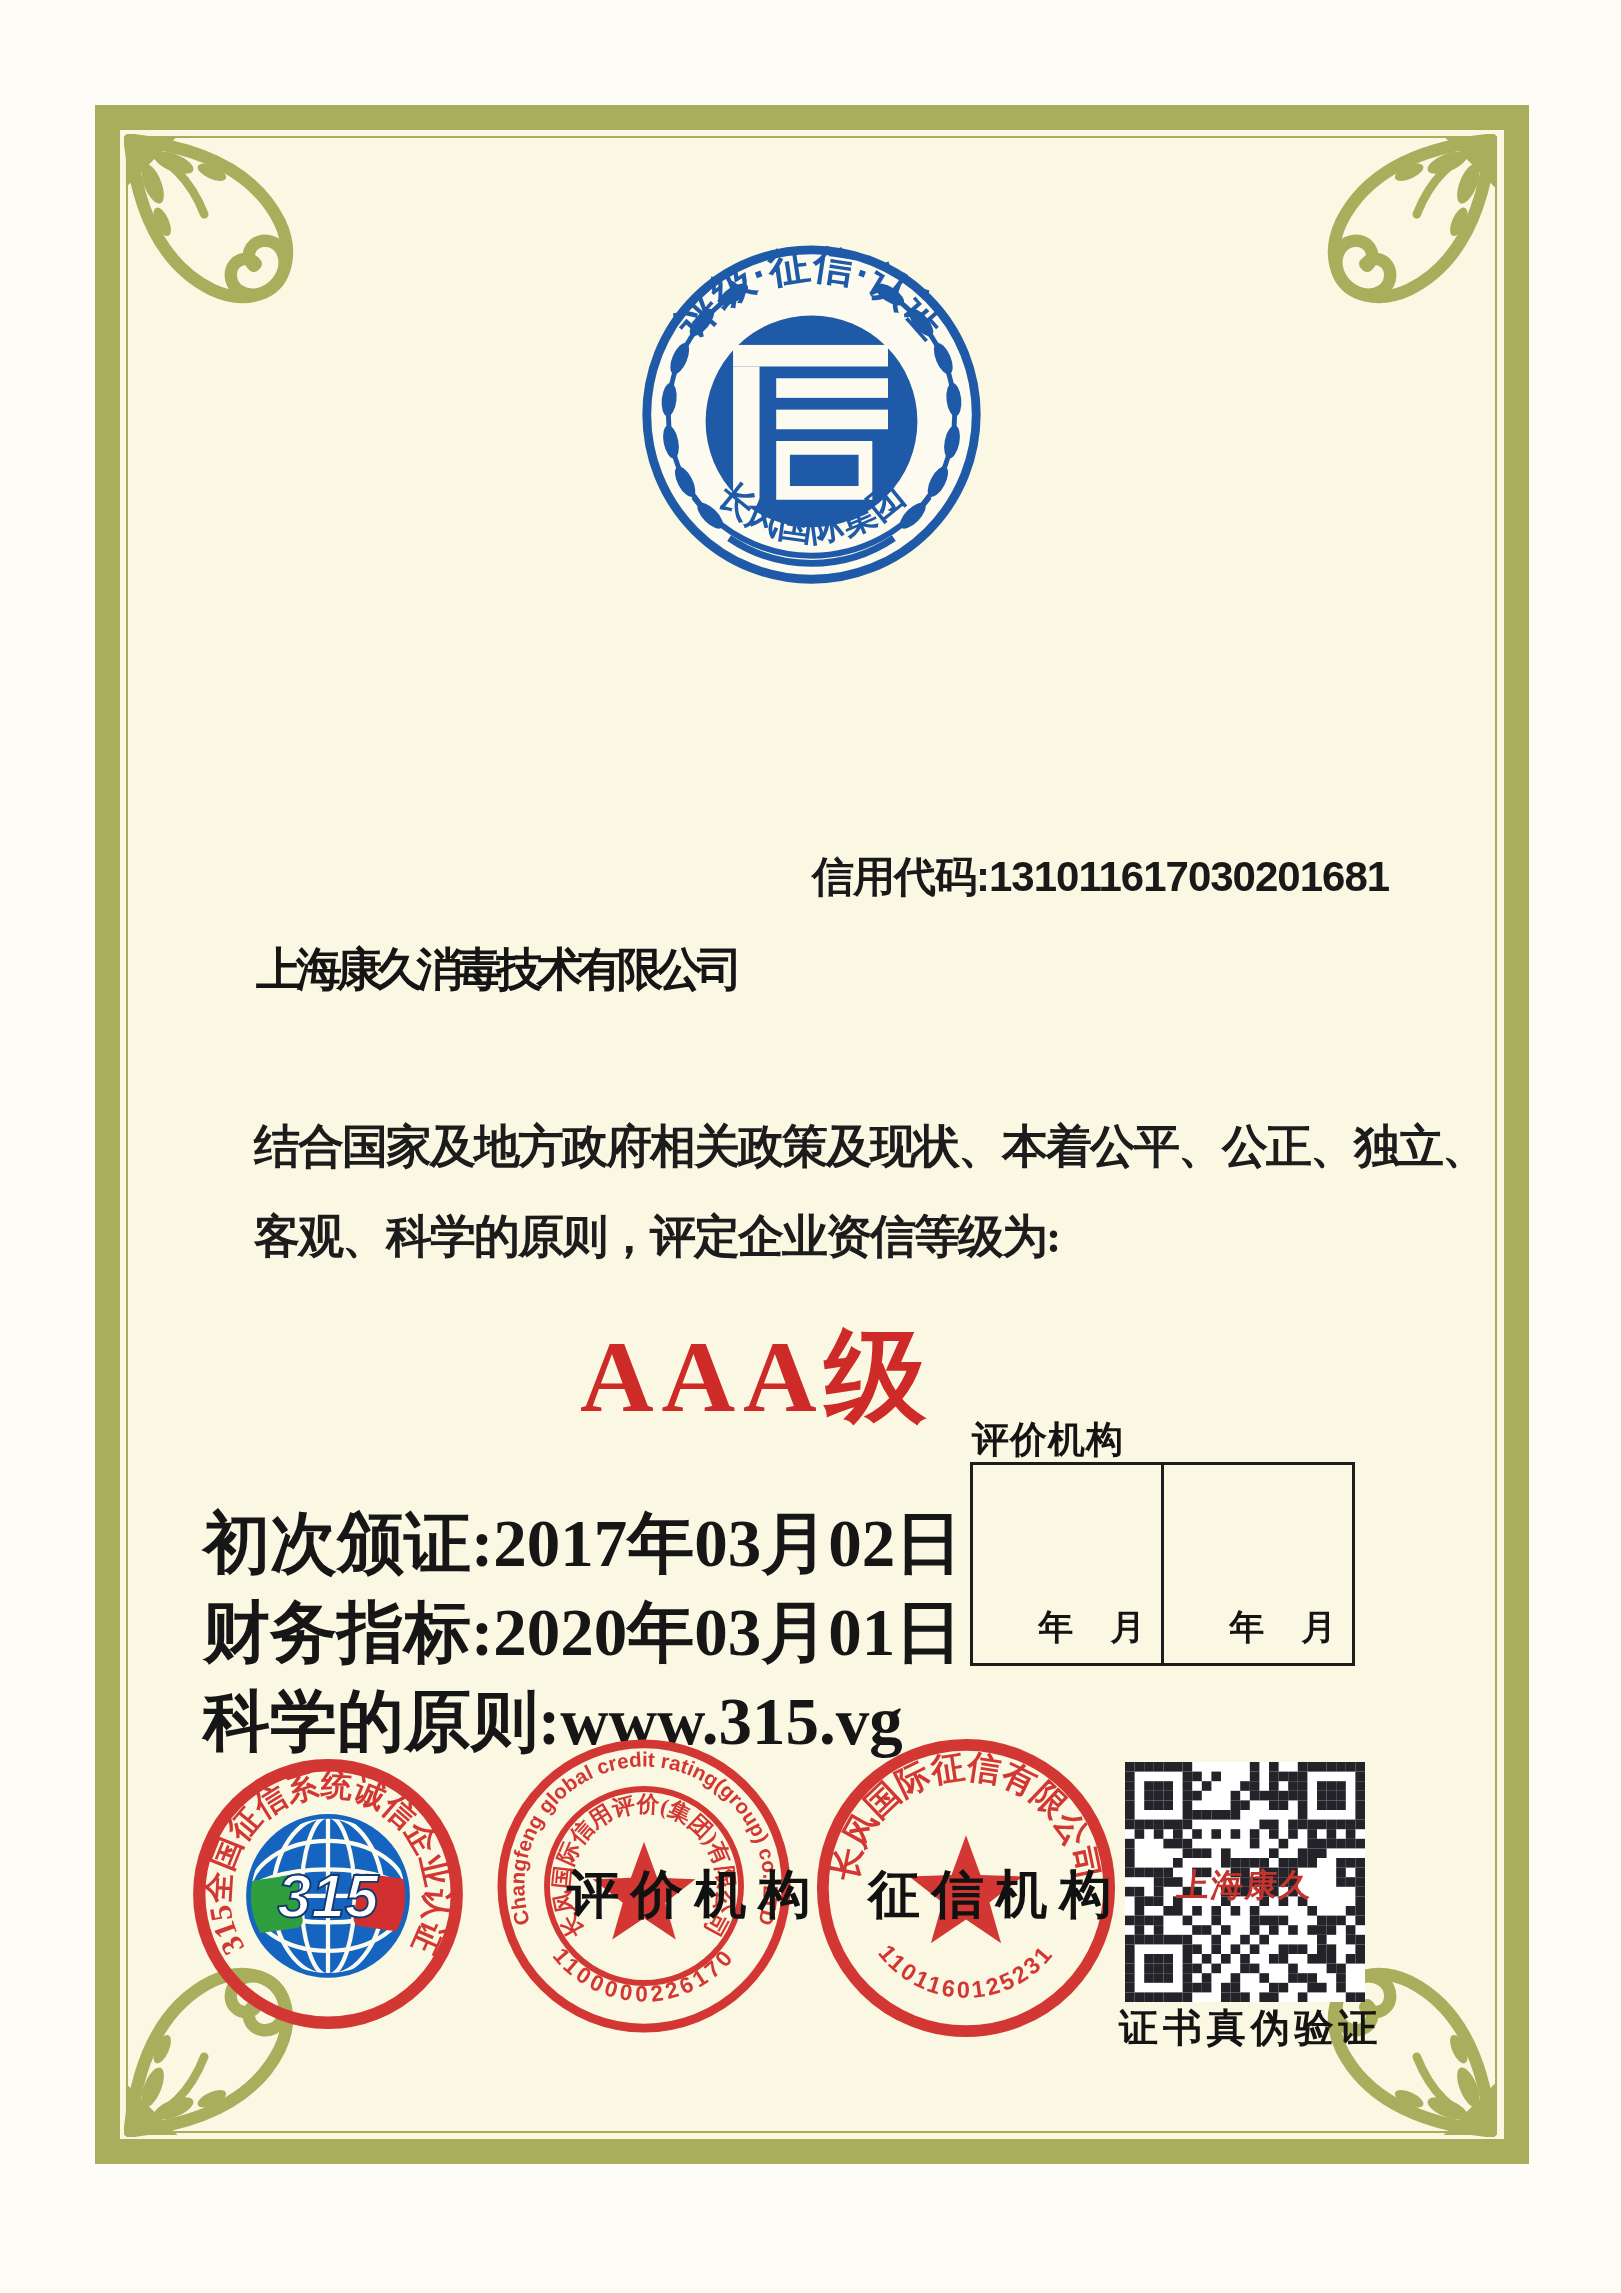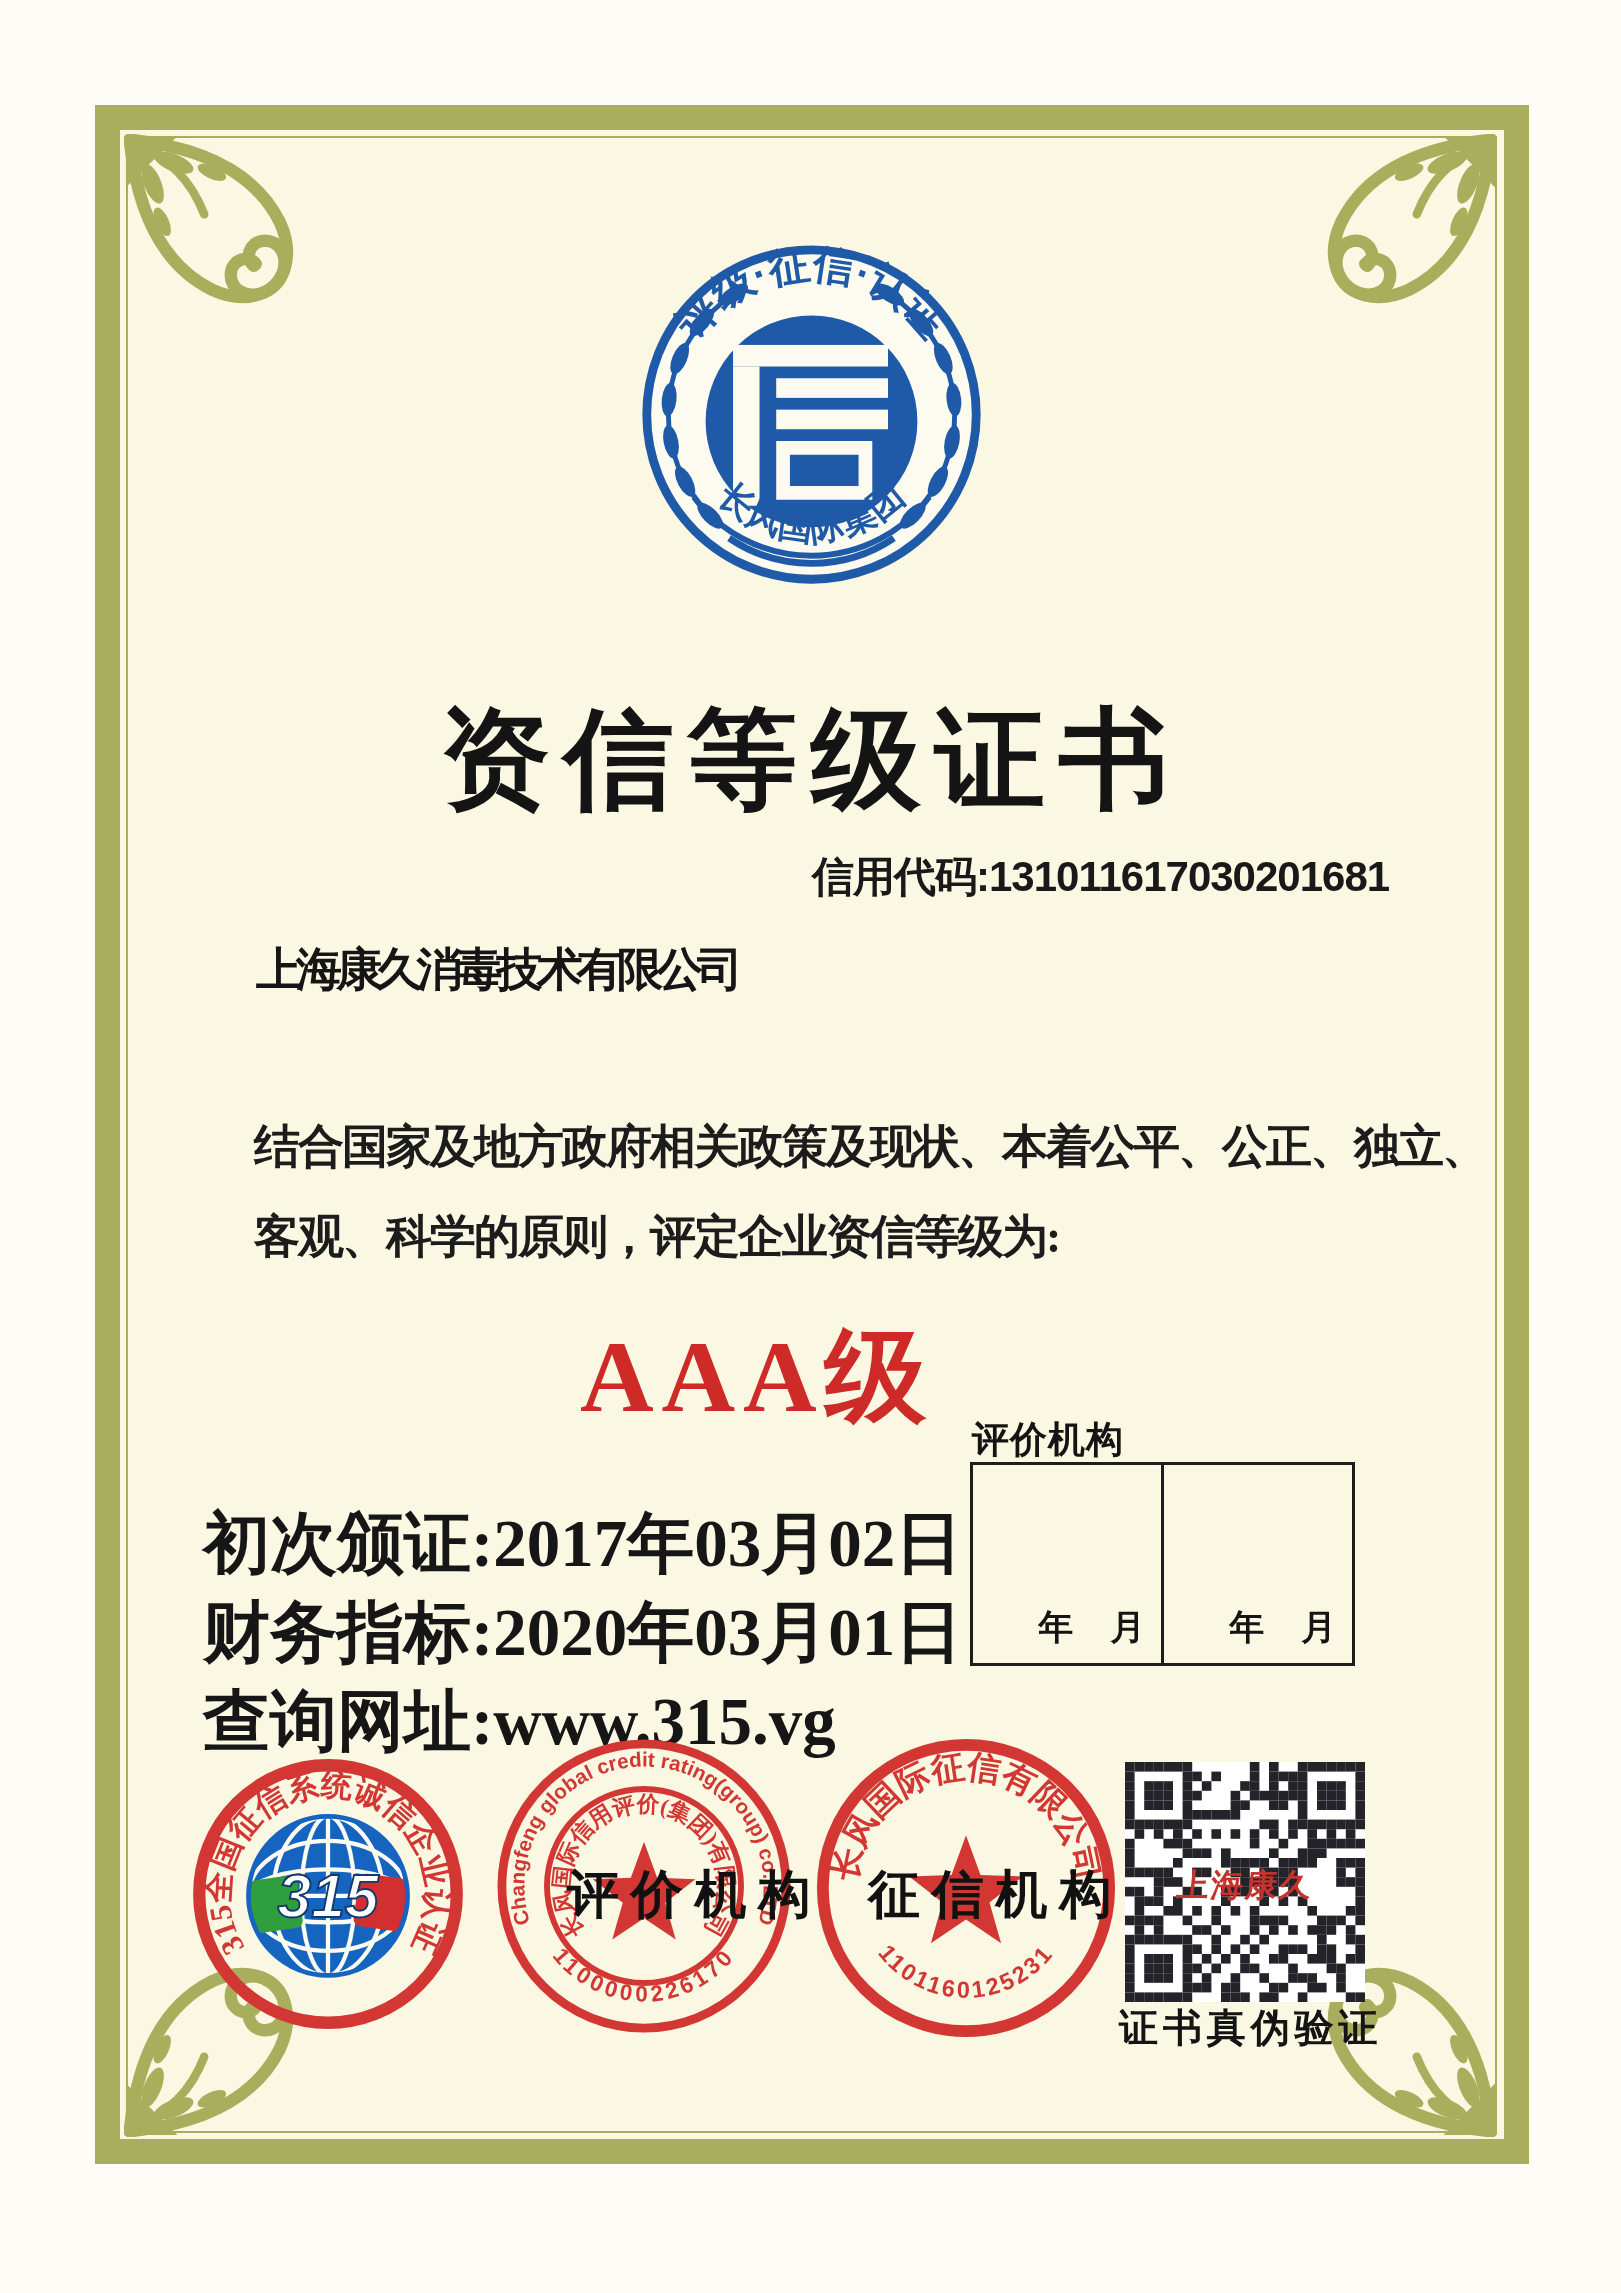--- a/index.html
+++ b/index.html
@@ -200,21 +200,20 @@
       <path d="M-36,20 L62,20 L62,80 L-36,80 Z M-22,34 L-22,66 L48,66 L48,34 Z"></path>
     </g>
 
     <text class="serif-arc" font-size="36" font-weight="bold" fill="#1f5aa8" text-anchor="middle">
       <textPath href="#logo-arc-bottom" startOffset="50%">长风国际集团</textPath>
     </text>
     <path d="M 60,262 A 150 150 0 0 0 300,262" fill="none" stroke="#1f5aa8" stroke-width="6"></path>
     <path d="M 96,304 A 150 150 0 0 0 264,304" fill="none" stroke="#1f5aa8" stroke-width="7"></path>
   </svg>
 
-  <div class="title">资信等级证书</div>
 
   <div class="credit-code">信用代码:131011617030201681</div>
 
   <div class="company">上海康久消毒技术有限公司</div>
 
   <div class="body-line" style="left:254px;top:1206px;">客观、科学的原则，评定企业资信等级为:</div>
   <div class="body-line" style="left:254px;top:1116px;">结合国家及地方政府相关政策及现状、本着公平、公正、独立、</div>
 
   <div class="rating">AAA级</div>
 
@@ -225,21 +224,21 @@
       <span class="ym">月</span>
     </div>
     <div class="inspection-cell">
       <span class="ym">年</span>
       <span class="ym">月</span>
     </div>
   </div>
 
   <div class="date-line" style="top:1498px;">初次颁证:2017年03月02日</div>
   <div class="date-line" style="top:1587px;">财务指标:2020年03月01日</div>
-  <div class="date-line" style="top:1676px;">查询网址:www.315.vg</div>
+  <div class="date-line" style="top:1676px;">科学的原则:www.315.vg</div>
 
   <svg class="seal" style="left:186px;top:1752px;width:284px;height:284px;" viewBox="0 0 300 300">
     <defs>
         <path id="s1-arc" d="M106,244.3 A104,104 0 1 1 194,244.3"></path>
       </defs>
     <circle cx="150" cy="150" r="136" fill="none" stroke="#d23733" stroke-width="13"></circle>
     <text class="serif-arc" font-size="33" font-weight="bold" fill="#d23733" text-anchor="middle">
       <textPath href="#s1-arc" startOffset="50%">315全国征信系统诚信企业认证</textPath>
     </text>
     <g transform="translate(150,152)">

